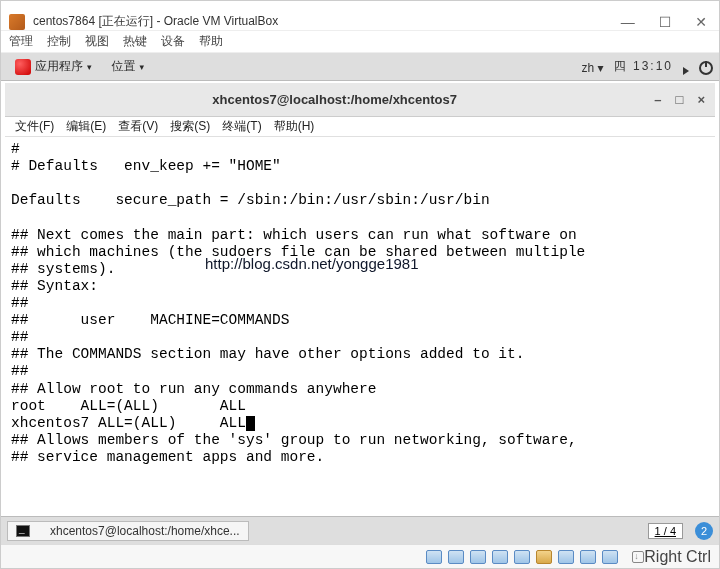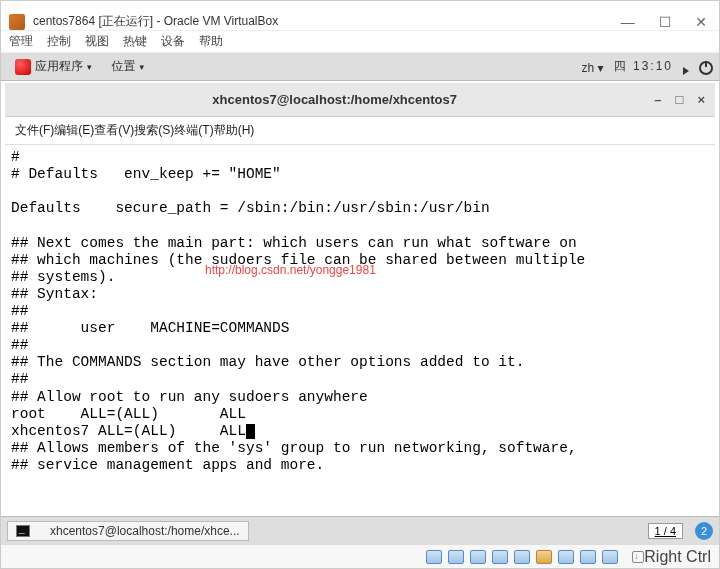--- a/index.html
+++ b/index.html
@@ -30,24 +30,24 @@
 .speaker, .power { width: 14px; height: 14px; display: inline-block; }
 .speaker { background: conic-gradient(#333 0 25%, transparent 0); border-left: 6px solid #333; border-top: 4px solid transparent; border-bottom: 4px solid transparent; width: 0; height: 0; }
 .power { border: 2px solid #333; border-radius: 50%; position: relative; }
 .power::after { content: ""; position: absolute; width: 2px; height: 6px; background: #333; top: -2px; left: 4px; }
 
 
 .term-window { margin: 2px 4px 0 4px; background: #fff; }
 .term-titlebar { height: 34px; background: #e8e8e8; display: flex; align-items: center; padding: 0 10px; border-bottom: 1px solid #ccc; }
 .term-title { flex: 1; text-align: center; font-weight: bold; color: #333; font-size: 13px; }
 .term-ctrl { display: flex; gap: 14px; color: #555; font-size: 13px; font-weight: bold; cursor: pointer; }
-.term-menubar { height: 28px; display: flex; gap: 0; padding: 3px 10px; background: #fff; border-bottom: 1px solid #e0e0e0; align-items: center; color: #222; }
+.term-menubar { height: 20px; display: flex; gap: 12px; padding: 3px 10px; background: #fff; border-bottom: 1px solid #e0e0e0; align-items: center; color: #222; }
 .term-content { padding: 4px 6px; font-family: "Courier New", monospace; font-size: 14.5px; line-height: 1.18; white-space: pre; color: #000; background: #fff; height: 356px; overflow: hidden; position: relative; }
 .cursor-block { display: inline-block; width: 9px; height: 15px; background: #000; vertical-align: text-bottom; }
-.watermark { position: absolute; color: #ef4444; font-family: sans-serif; font-size: 12px; top: 118px; left: 200px; pointer-events: none; }
+.watermark { position: absolute; color: #0f172a; font-family: sans-serif; font-size: 15px; top: 118px; left: 200px; pointer-events: none; }
 
 
 .gnome-taskbar { position: absolute; bottom: 24px; left: 0; right: 0; height: 28px; background: #dedede; border-top: 1px solid #bbb; display: flex; align-items: center; padding: 0 6px; gap: 6px; }
 .task-item { background: #f5f5f5; border: 1px solid #bbb; padding: 2px 8px; display: flex; align-items: center; gap: 20px; font-size: 12px; color: #333; max-width: 260px; }
 .task-spacer { flex: 1; }
 .workspace { background: #fff; border: 1px solid #999; padding: 1px 6px; font-size: 11px; text-decoration: underline; }
 .blue-badge { width: 18px; height: 18px; border-radius: 50%; background: #3b8ed8; color: #fff; font-size: 11px; display: flex; align-items: center; justify-content: center; margin-left: 6px; }
 
 
 .vb-status { position: absolute; bottom: 0; left: 0; right: 0; height: 24px; background: #f7f7f7; border-top: 1px solid #ddd; display: flex; align-items: center; justify-content: flex-end; padding: 0 8px; gap: 6px; }
@@ -122,21 +122,21 @@
 <span></span>
 <span>## Next comes the main part: which users can run what software on</span>
 <span>## which machines (the sudoers file can be shared between multiple</span>
 <span>## systems).</span>
 <span>## Syntax:</span>
 <span>##</span>
 <span>##      user    MACHINE=COMMANDS</span>
 <span>##</span>
 <span>## The COMMANDS section may have other options added to it.</span>
 <span>##</span>
-<span>## Allow root to run any sudoers anywhere</span>
+<span>## Allow root to run any commands anywhere</span>
 <span>root    ALL=(ALL)       ALL</span>
 <span>xhcentos7 ALL=(ALL)     AL</span><span>L</span><span class="cursor-block"></span>
 <span>## Allows members of the 'sys' group to run networking, software,</span>
 <span>## service management apps and more.</span>
 </div>
 </div>
 
 <div class="gnome-taskbar">
   <div class="task-item">
     <span class="term-ic"></span>

